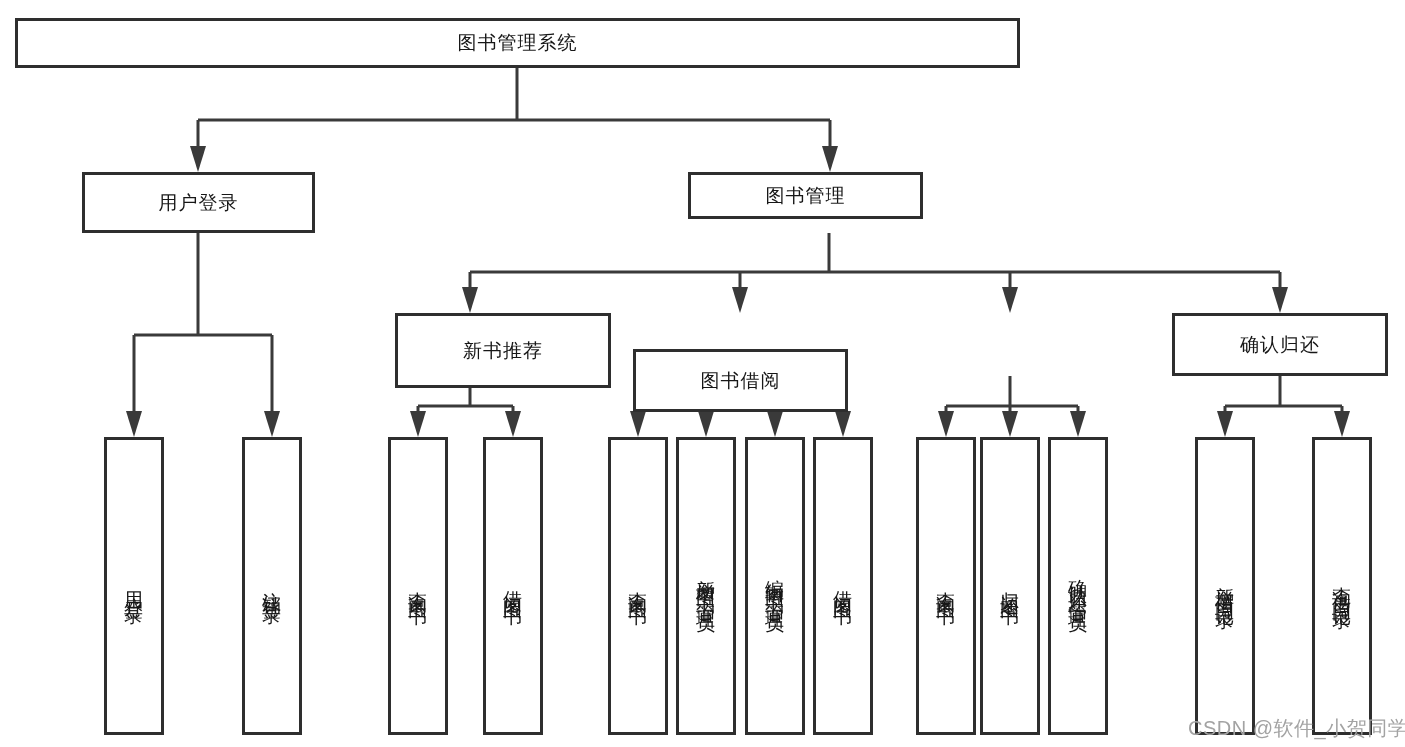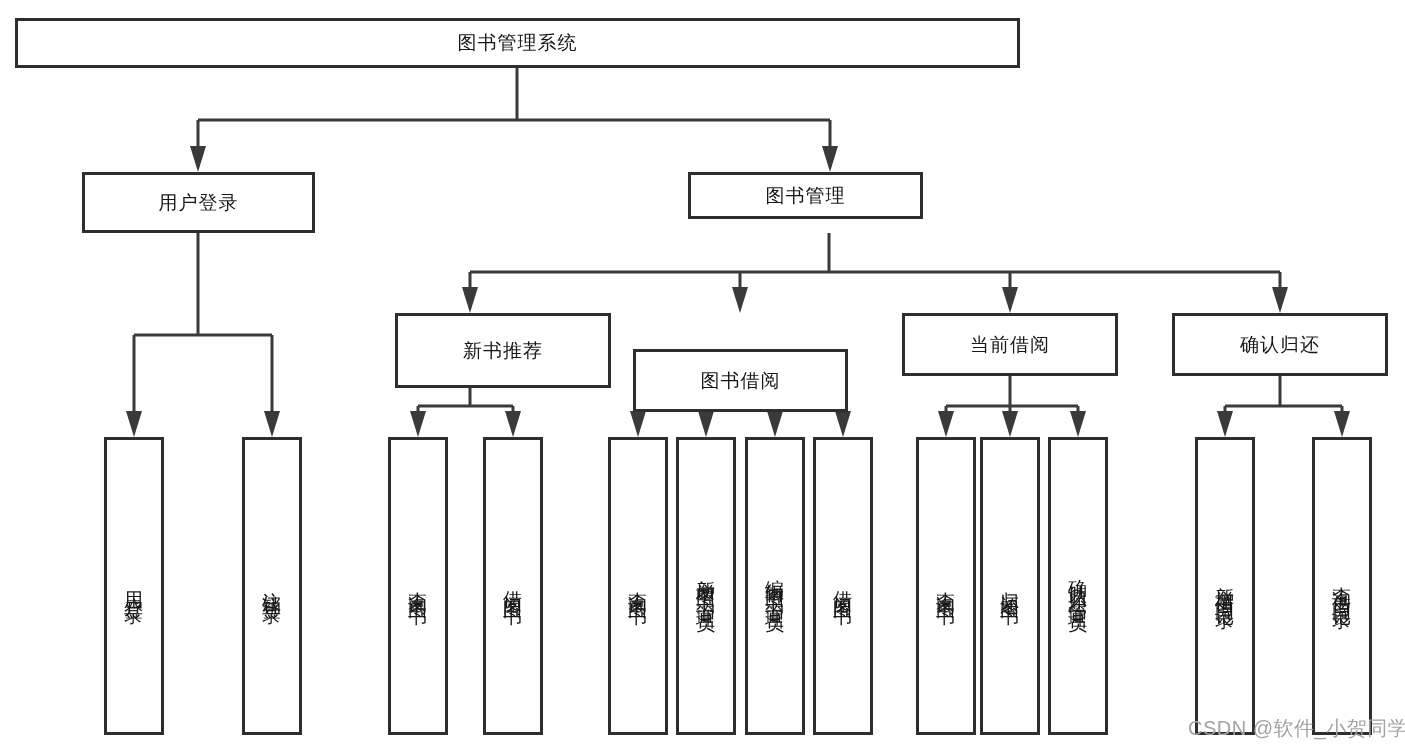--- a/index.html
+++ b/index.html
@@ -102,21 +102,20 @@
     </g>
   </svg>
 
   <div class="node" style="left:15px; top:18px; width:1005px; height:50px;">图书管理系统</div>
 
   <div class="node" style="left:82px; top:172px; width:233px; height:61px;">用户登录</div>
   <div class="node" style="left:688px; top:172px; width:235px; height:47px;">图书管理</div>
 
   <div class="node" style="left:362px; top:313px; width:216px; height:75px;margin-left:33px;">新书推荐</div>
   <div class="node" style="left:633px; top:313px; width:215px; height:63px;margin-top:36px;">图书借阅</div>
-  <div class="node" style="left:902px; top:313px; width:216px; height:63px;">当前借阅</div>
   <div class="node" style="left:1172px; top:313px; width:216px; height:63px;">确认归还</div>
 
   <div class="node leaf" style="left:104px; top:437px; width:60px; height:298px;">用户登录</div>
   <div class="node leaf" style="left:242px; top:437px; width:60px; height:298px;">注销登录</div>
 
   <div class="node leaf" style="left:388px; top:437px; width:60px; height:298px;">查询图书</div>
   <div class="node leaf" style="left:483px; top:437px; width:60px; height:298px;">借阅图书</div>
 
   <div class="node leaf" style="left:608px; top:437px; width:60px; height:298px;">查询图书</div>
   <div class="node leaf" style="left:676px; top:437px; width:60px; height:298px;">新增图书（管理员）</div>

